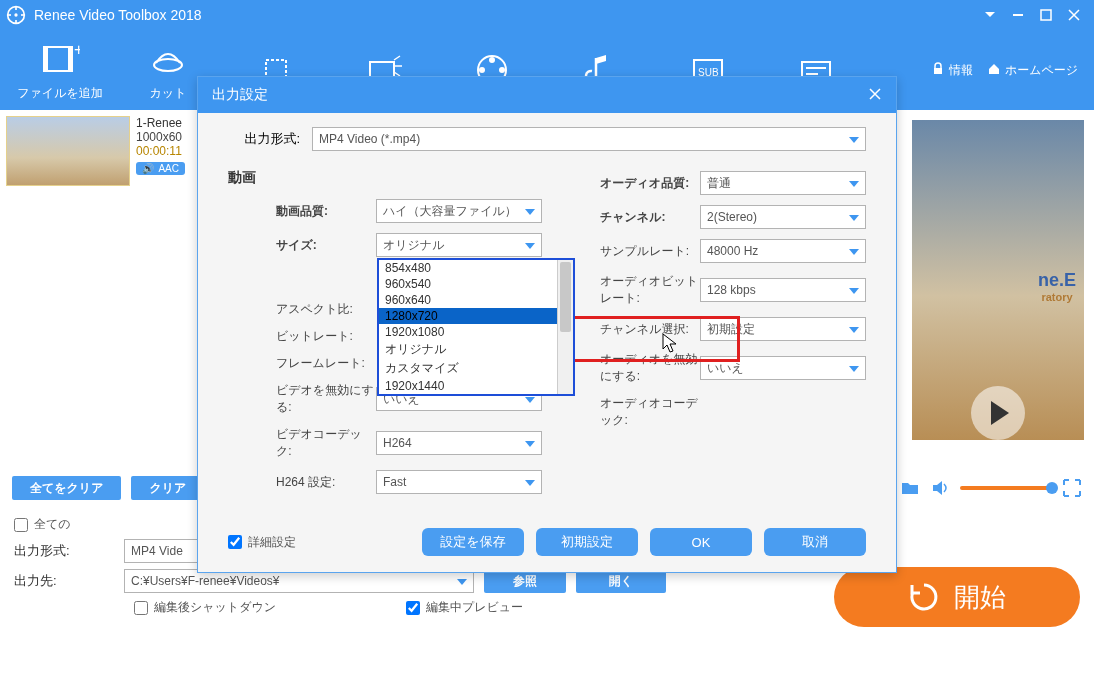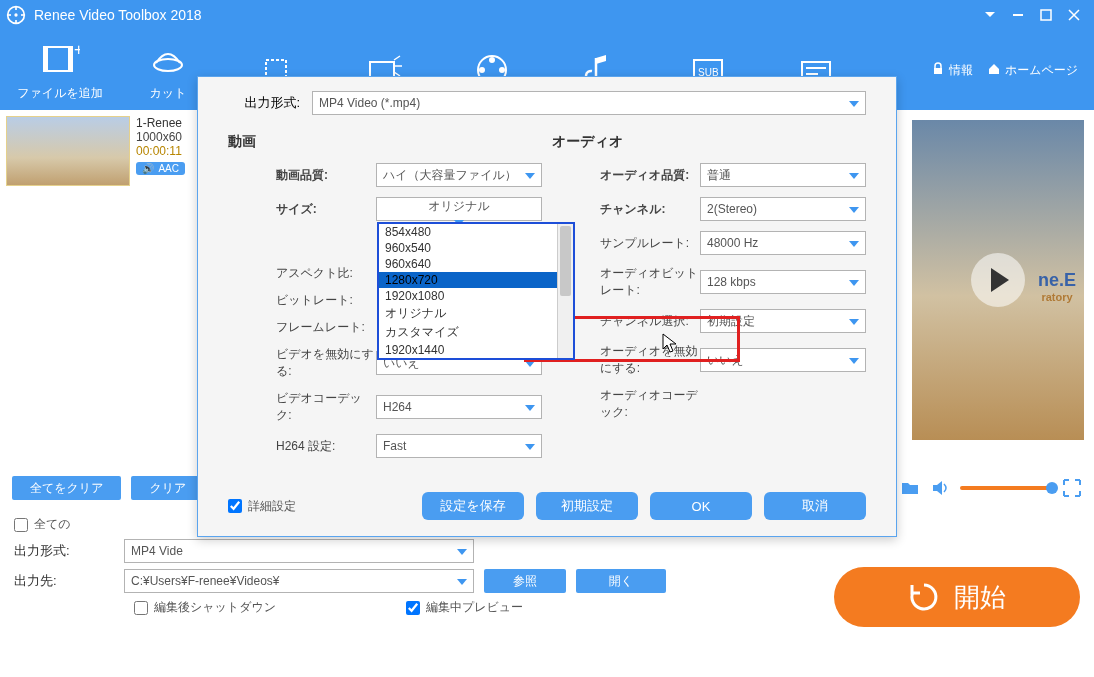--- a/index.html
+++ b/index.html
@@ -21,27 +21,27 @@
 .right-links .rl { display:flex; align-items:center; gap:4px; cursor:pointer;}
 
 .work { position: relative; display: flex; height: 360px; }
 .file-list { width: 200px; border-right:0; padding:6px;}
 .file-item { display:flex; gap:6px; }
 .thumb { width:124px; height:70px; background:linear-gradient(180deg,#b9cde6 0%,#d7c9aa 60%,#c0a070 100%); border:1px solid #e5d18c;}
 .file-meta { font-size:12px; color:#444;}
 .file-meta .row1{color:#333;} .file-meta .row3{color:#b78500;}
 .aac-badge{ margin-top:4px; display:inline-flex; align-items:center; gap:4px; background:#4a9df1; color:#fff; border-radius:3px; padding:1px 6px; font-size:10px;}
 .preview { position:absolute; right:10px; top:10px; width:172px;}
-.preview-video{ width:100%; height:320px; background:linear-gradient(180deg,#6a88a8 0%,#d1c1a2 55%,#b88e55 100%); position:relative; display:flex; align-items:center; justify-content:center;}
+.preview-video{ width:100%; height:320px; background:linear-gradient(180deg,#6a88a8 0%,#d1c1a2 55%,#b88e55 100%); position:relative; display:flex; align-items:flex-end; justify-content:center;}
 .play-circle{ width:54px; height:54px; border-radius:50%; background:rgba(255,255,255,0.55); display:flex; align-items:center; justify-content:center;}
 .play-circle::after{ content:""; border-left:18px solid #333; border-top:12px solid transparent; border-bottom:12px solid transparent; margin-left:4px;}
 .watermark{ position:absolute; right:8px; top:150px; text-align:center; color:#4a6fa8; font-weight:bold;}
 .watermark .wm1{color:#3862a8; font-size:18px;} .watermark .wm2{color:#b07a36; font-size:11px;}
 .lowbar { display:flex; align-items:center; gap:10px; padding:6px 12px; }
-.btn-blue { background:#4a9df1; color:#fff; border:none; height:24px; padding:0 18px; border-radius:2px; font-size:12px; cursor:pointer;}
+.btn-blue { background:#4a9df1; color:#fff; border:none; height:24px; padding:0 18px; border-radius:2px; font-size:12px; cursor:pointer;font-weight:bold;}
 .icon-btn { width:20px; height:20px; display:inline-flex; align-items:center; justify-content:center; cursor:pointer; color:#4a9df1;}
 .volume-slider { width:92px; height:4px; background:#f47b20; position:relative; border-radius:2px;}
 .volume-slider .knob{ position:absolute; right:-6px; top:-4px; width:12px; height:12px; border-radius:50%; background:#4a9df1;}
 
 .bottom{ padding:4px 130px 0 14px; }
 .bottom .row{ display:flex; align-items:center; gap:10px; margin:6px 0;}
 .bottom label.lbl{ width:100px; color:#333; font-size:13px;}
 .sel{ border:1px solid #b3b3b3; height:24px; display:flex; align-items:center; justify-content:space-between; padding:0 6px; background:#fff; font-size:12px; color:#555; cursor:pointer;}
 .sel .tri::after{content:"";border-left:5px solid transparent;border-right:5px solid transparent;border-top:6px solid #3e96f0; display:inline-block;}
 .sel.big{ width:350px;}
@@ -57,21 +57,21 @@
 .modal-top{ display:flex; align-items:center; gap:12px; margin-bottom:10px;}
 .modal-top .lbl{ width:72px; text-align:right; font-size:13px;}
 .modal-top .sel{ flex:1; }
 .two-col{ display:flex; gap:10px;}
 .col{ flex:1;}
 .section-head{ font-weight:bold; font-size:14px; margin:8px 0 12px; color:#333;}
 .frow{ display:flex; align-items:center; margin:10px 0;padding-left:48px;}
 .frow .flbl{ width:100px; font-size:12px; color:#444;}
 .frow .flbl.bold{font-weight:bold;}
 .frow .sel{ flex:1;}
-.dropdown-open{ position:relative;flex-direction:column;}
+.dropdown-open{ position:relative;}
 .dropdown-list{ position:absolute; left:0; top:24px; width:198px; border:2px solid #1d4ed8; background:#fff; z-index:10; font-size:12px;}
 .dropdown-list .opt{ padding:1px 6px; color:#333;}
 .dropdown-list .opt.sel-opt{ background:#0a64c8; color:#000000;}
 .dropdown-scrollbar{ position:absolute; right:0; top:0; bottom:0; width:16px; background:#f0f0f0; border-left:1px solid #ccc;}
 .dropdown-scrollbar .bar{ position:absolute; left:2px; right:2px; top:2px; height:70px; background:#c8c8c8; border-radius:2px;}
 .highlight-box{ position:absolute; border:3px solid #e02020; pointer-events:none;}
 .cursor-arrow{ position:absolute; pointer-events:none;}
 .modal-bottom{ display:flex; align-items:center; gap:12px; padding:10px 30px 16px;}
 .modal-bottom .chk{ margin-right:auto;}
 .mbtn{ background:#4a9df1; color:#fff; border:none; height:28px; width:102px; font-size:13px; cursor:pointer; border-radius:6px;}
@@ -294,20 +294,26 @@
 
 <button class="start-btn">
   <svg width="32" height="32" viewBox="0 0 32 32">
       <path d="M16 4 a12 12 0 1 1 -11 7" fill="none" stroke="#fff" stroke-width="3"></path>
       <path d="M4 4 v8 h8" fill="none" stroke="#fff" stroke-width="3"></path>
     </svg>
   <span>開始</span>
 </button>
 
 <div class="modal">
+  <div class="modal-title">
+    <span>出力設定</span>
+    <span class="mx"><svg width="14" height="14" viewBox="0 0 14 14">
+          <path d="M2 2 L12 12 M12 2 L2 12" stroke="#fff" stroke-width="1.5"></path>
+        </svg></span>
+  </div>
   <div class="modal-body">
     <div class="modal-top">
       <span class="lbl">出力形式:</span>
       <div class="sel">
           <span>MP4 Video (*.mp4)</span>
           <span class="tri"></span>
         </div>
     </div>
     <div class="two-col">
       <div class="col">
@@ -364,21 +370,20 @@
           </div>
         <div class="frow">
             <span class="flbl">H264 設定:</span>
             <div class="sel">
               <span>Fast</span>
               <span class="tri"></span>
             </div>
           </div>
       </div>
       <div class="col">
-        <div class="section-head">オーディオ</div>
         <div class="frow">
             <span class="flbl bold">オーディオ品質:</span>
             <div class="sel">
               <span>普通</span>
               <span class="tri"></span>
             </div>
           </div>
         <div class="frow">
             <span class="flbl bold">チャンネル:</span>
             <div class="sel">

